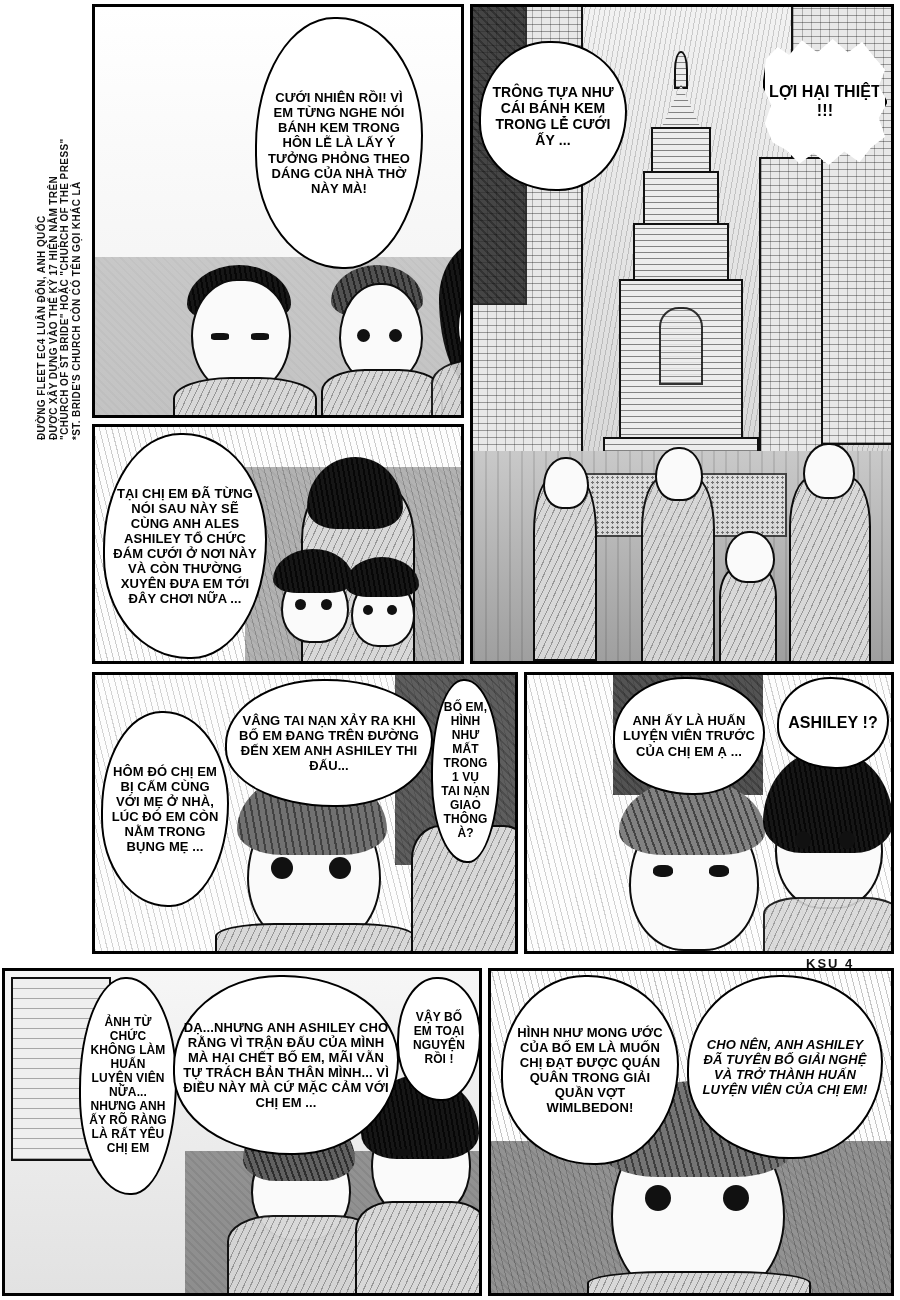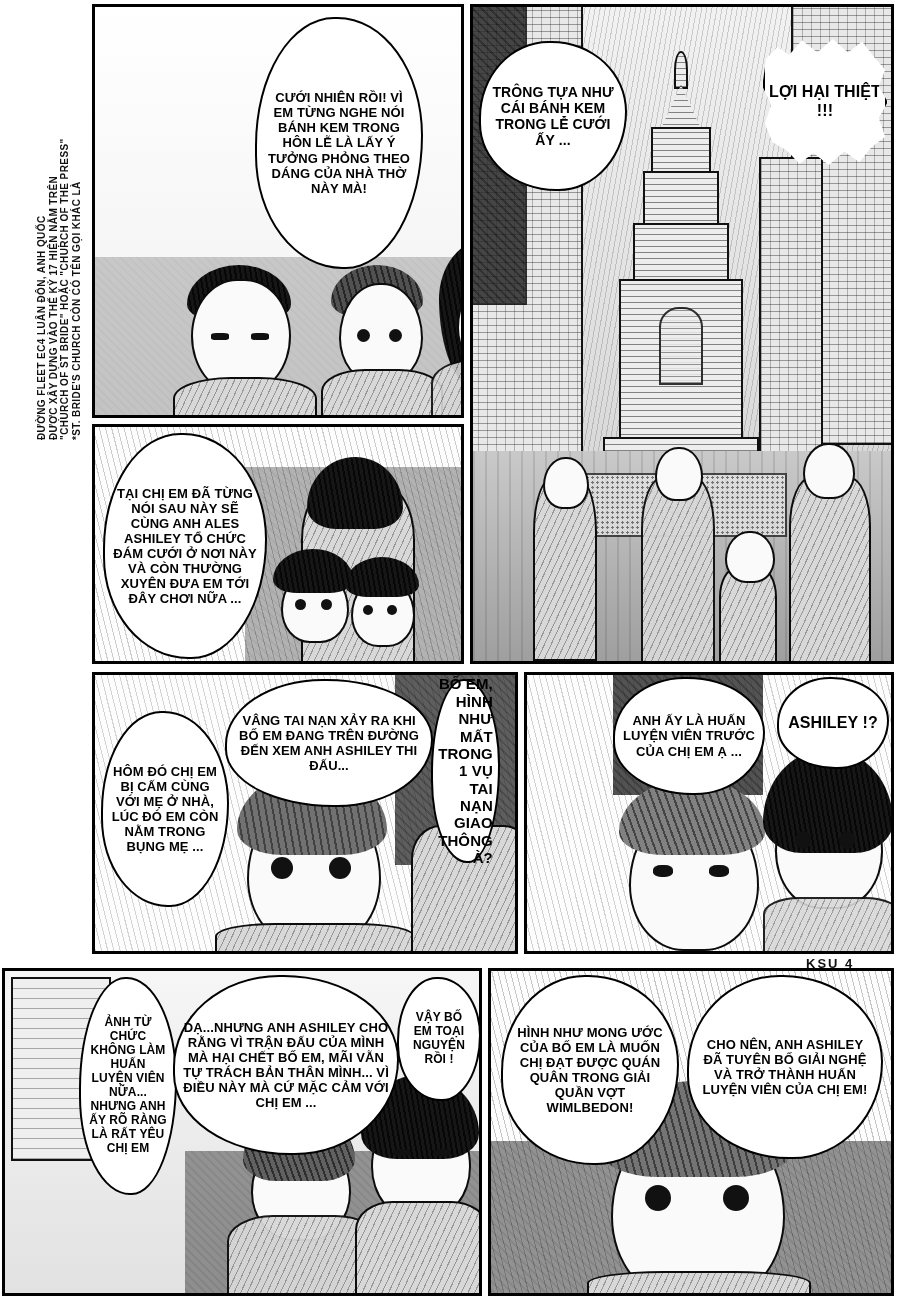--- a/index.html
+++ b/index.html
@@ -289,21 +289,21 @@
       <div class="figure tone-dots" style="left:120px; top:248px; width:196px; height:40px; border-radius:30% 30% 0 0;"></div>
       <div class="figure" style="left:316px; top:150px; width:118px; height:136px; border-radius:24% 24% 0 0;"></div>
     </div>
 
     <div class="balloon b-cloud" style="left:6px; top:36px; width:128px; height:196px; font-size:13px;">
       <span class="b-text">HÔM ĐÓ CHỊ EM BỊ CẤM CÙNG VỚI MẸ Ở NHÀ, LÚC ĐÓ EM CÒN NẰM TRONG BỤNG MẸ ...</span>
     </div>
     <div class="balloon b-cloud" style="left:130px; top:4px; width:208px; height:128px; font-size:13px;">
       <span class="b-text">VÂNG TAI NẠN XẢY RA KHI BỐ EM ĐANG TRÊN ĐƯỜNG ĐẾN XEM ANH ASHILEY THI ĐẤU...</span>
     </div>
-    <div class="balloon b-cloud" style="left:336px; top:4px; width:69px; height:184px; font-size:15px;text-align:right;">
+    <div class="balloon b-cloud" style="left:336px; top:4px; width:69px; height:184px; font-size:12px;">
       <span class="b-text">BỐ EM, HÌNH NHƯ MẤT TRONG 1 VỤ TAI NẠN GIAO THÔNG À?</span>
     </div>
   </div>
 
   <div class="panel" style="left:524px; top:672px; width:370px; height:282px;">
     <div class="panel-art">
       <div class="speed-lines" style="position:absolute; inset:0; opacity:.32;"></div>
       <div class="dark" style="position:absolute; left:86px; top:0; width:150px; height:120px; opacity:.8;"></div>
 
       <div class="head" style="left:102px; top:130px; width:126px; height:142px;"></div>
@@ -364,18 +364,18 @@
       <div class="head" style="left:120px; top:140px; width:170px; height:188px;"></div>
       <div class="hair" style="left:108px; top:110px; width:194px; height:96px; background:repeating-linear-gradient(75deg,rgba(0,0,0,.5) 0 2px,rgba(0,0,0,.05) 2px 7px),#7a7a7a;"></div>
       <div class="eye" style="left:154px; top:214px; width:26px; height:26px;"></div>
       <div class="eye" style="left:232px; top:214px; width:26px; height:26px;"></div>
       <div class="figure" style="left:96px; top:300px; width:220px; height:32px; border-radius:34% 34% 0 0;"></div>
     </div>
 
     <div class="balloon b-cloud" style="left:10px; top:4px; width:178px; height:190px; font-size:13px;align-items:center;">
       <span class="b-text">HÌNH NHƯ MONG ƯỚC CỦA BỐ EM LÀ MUỐN CHỊ ĐẠT ĐƯỢC QUÁN QUÂN TRONG GIẢI QUẦN VỢT WIMLBEDON!</span>
     </div>
-    <div class="balloon b-cloud" style="left:196px; top:4px; width:196px; height:184px; font-size:13px;">
+    <div class="balloon b-cloud" style="left:196px; top:4px; width:196px; height:184px; font-size:13px;font-style:italic;">
       <span class="b-text">CHO NÊN, ANH ASHILEY ĐÃ TUYÊN BỐ GIẢI NGHỆ VÀ TRỞ THÀNH HUẤN LUYỆN VIÊN CỦA CHỊ EM!</span>
     </div>
   </div>
 
 </div>
 
 </body></html>

